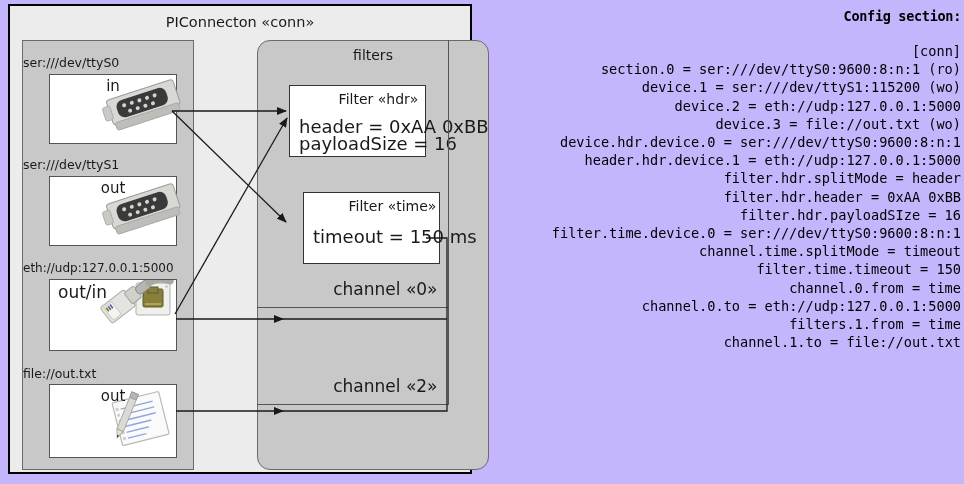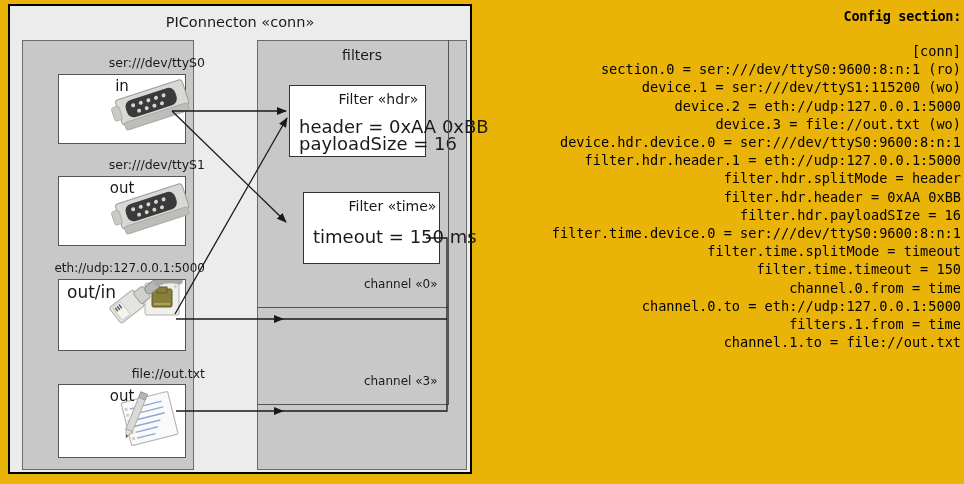--- a/index.html
+++ b/index.html
@@ -3,21 +3,21 @@
 <meta charset="utf-8">
 <style>
   * { box-sizing: border-box; }
   html, body {
     margin: 0; padding: 0;
     width: 964px; height: 484px;
     background: #ffffff;
     font-family: "DejaVu Sans", sans-serif;
     overflow: hidden;
   }
-  #root { position: relative; width: 964px; height: 484px; background: #eab308; }
+  #root { position: relative; width: 964px; height: 484px; background: #c4b5fd; }
 
   
   .diagram {
     position: absolute; left: 8px; top: 4px;
     width: 464px; height: 470px;
     background: #ececec;
     border: 2px solid #000;
   }
   .diagram-title {
     position: absolute; left: 0; top: 8px; width: 100%;
@@ -29,28 +29,28 @@
     background: #c8c8c8;
     border: 1.5px solid #6b6b6b;
   }
   .panel-title {
     position: absolute; left: 0; top: 6px; width: 100%;
     text-align: center; font-size: 14px; color: #1a1a1a;
   }
 
   
   #devices-panel { left: 12px; top: 34px; width: 172px; height: 430px; }
-  #filters-panel { left: 247px; top: 34px; width: 210px; height: 430px; }
+  #filters-panel { left: 247px; top: 34px; width: 232px; height: 430px; border-radius: 13px; }
 
   .dev-label {
-    position: absolute; text-align: right; font-size: 12.5px; color: #1a1a1a;
-    width: 100%; left: 12px; padding-left: 13px;
+    position: absolute; text-align: left; font-size: 12.5px; color: #1a1a1a;
+    width: 100%; left: 0;
   }
   .dev-box {
-    position: absolute; left: 35px; width: 128px;
+    position: absolute; left: 26px; width: 128px;
     background: #ffffff; border: 1.5px solid #555; padding-left: 24px;
   }
   .dev-name {
     position: absolute; left: 0; top: 2px; width: 100%;
     text-align: center; font-size: 15px; color: #1a1a1a;
   }
 
   
   .filter-box {
     position: absolute; background: #fff; border: 1.5px solid #333;
@@ -62,22 +62,22 @@
   .filter-attr {
     position: absolute; left: 9px; font-size: 18px; color: #1a1a1a;
     white-space: nowrap;
   }
 
   
   .chan {
     position: absolute; background: #c8c8c8; border: 1.5px solid #555;
   }
   .chan-label {
-    position: absolute; right: 10px; bottom: 16px;
-    font-size: 12px; color: #1a1a1a; white-space: nowrap;
+    position: absolute; right: 10px; bottom: 8px;
+    font-size: 17px; color: #1a1a1a; white-space: nowrap;
   }
 
   svg.arrows { position: absolute; left: 0; top: 0; width: 464px; height: 470px;
                overflow: visible; pointer-events: none; }
 
   
   .config {
     position: absolute; left: 483px; top: 8px; width: 478px; text-align: right;
   }
   .config-heading {
@@ -225,21 +225,21 @@
       <div class="filter-box" style="left:45px; top:151px; width:137px; height:72px">
         <div class="filter-title">Filter «time»</div>
         <div class="filter-attr" style="top:33px">timeout = 150 ms</div>
       </div>
 
       <div class="chan" style="left:-1.5px; top:-1.5px; width:192px; height:268px; background:transparent; border-color:#555; border-top:none; border-left:none;">
         <div class="chan-label">channel «0»</div>
       </div>
 
       <div class="chan" style="left:-1.5px; top:266px; width:192px; height:98px; background:transparent; border-color:#555; border-left:none;">
-        <div class="chan-label">channel «3»</div>
+        <div class="chan-label">channel «2»</div>
       </div>
     </div>
 
     <svg class="arrows" viewBox="0 0 464 470">
       <defs>
         <marker id="ah" markerWidth="10" markerHeight="8" refX="9" refY="4" orient="auto" markerUnits="userSpaceOnUse">
           <path d="M0,0 L10,4 L0,8 z" fill="#1a1a1a"></path>
         </marker>
       </defs>
       <g stroke="#1a1a1a" stroke-width="1.3" fill="none" marker-end="url(#ah)">
@@ -264,26 +264,26 @@
 
   <div class="config">
     <div class="config-heading">Config section:</div>
     <div id="config-lines">
         <div class="config-line">[conn]</div>
         <div class="config-line">section.0 = ser:///dev/ttyS0:9600:8:n:1 (ro)</div>
         <div class="config-line">device.1 = ser:///dev/ttyS1:115200 (wo)</div>
         <div class="config-line">device.2 = eth://udp:127.0.0.1:5000</div>
         <div class="config-line">device.3 = file://out.txt (wo)</div>
         <div class="config-line">device.hdr.device.0 = ser:///dev/ttyS0:9600:8:n:1</div>
-        <div class="config-line">filter.hdr.header.1 = eth://udp:127.0.0.1:5000</div>
+        <div class="config-line">header.hdr.device.1 = eth://udp:127.0.0.1:5000</div>
         <div class="config-line">filter.hdr.splitMode = header</div>
         <div class="config-line">filter.hdr.header = 0xAA 0xBB</div>
         <div class="config-line">filter.hdr.payloadSIze = 16</div>
         <div class="config-line">filter.time.device.0 = ser:///dev/ttyS0:9600:8:n:1</div>
-        <div class="config-line">filter.time.splitMode = timeout</div>
+        <div class="config-line">channel.time.splitMode = timeout</div>
         <div class="config-line">filter.time.timeout = 150</div>
         <div class="config-line">channel.0.from = time</div>
         <div class="config-line">channel.0.to = eth://udp:127.0.0.1:5000</div>
         <div class="config-line">filters.1.from = time</div>
         <div class="config-line">channel.1.to = file://out.txt</div>
       </div>
   </div>
 
 </div>
 

